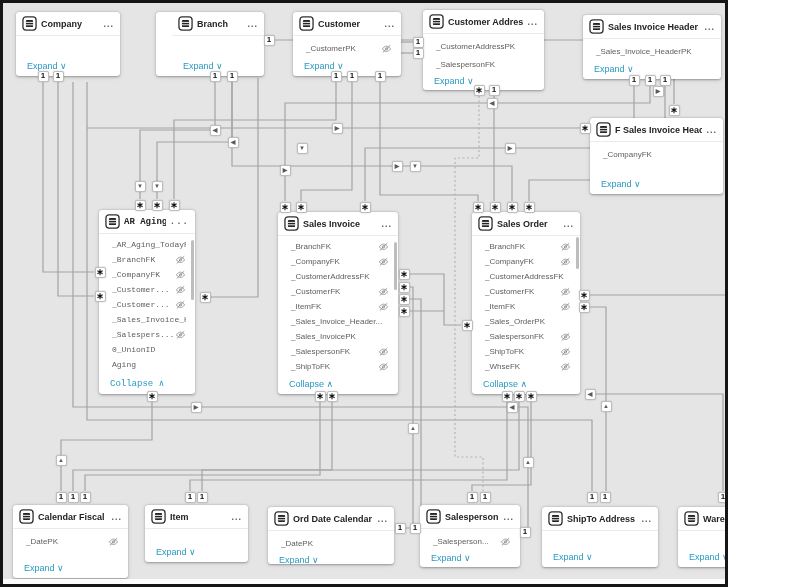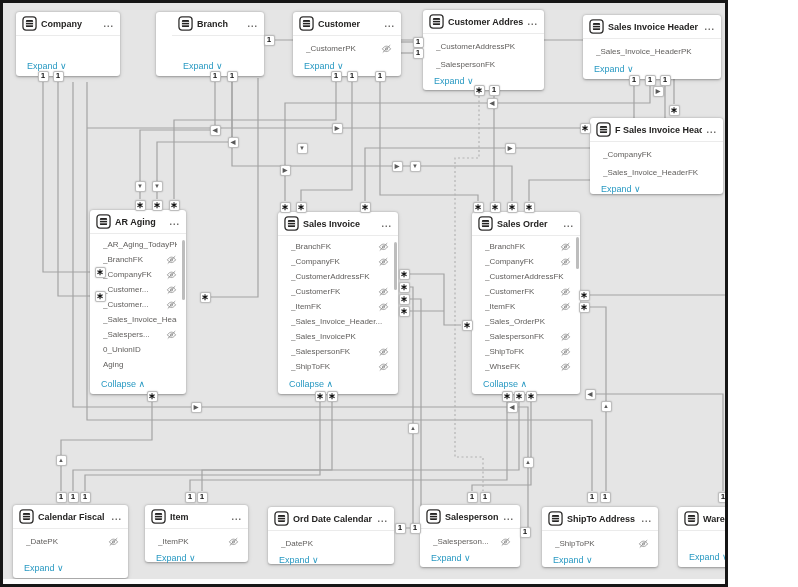--- a/index.html
+++ b/index.html
@@ -162,27 +162,24 @@
           <rect x="4.2" y="4.2" width="7.6" height="7.6" rx="1" fill="#252423"></rect>
           <path d="M4.2 6.8h7.6M4.2 9.4h7.6" stroke="#fff" stroke-width="1"></path>
         </svg>
         <span class="card-title">F Sales Invoice Header</span>
         <span class="menu-dots">...</span>
       </div>
       <div class="fields">
         <div class="frow">
           <span class="fname">_CompanyFK</span>
         </div>
-        <div class="frow">
-          <span class="fname">_Sales_Invoice_HeaderFK</span>
-        </div>
-      </div>
-      <div class="action" style="color:#2899c2"><span>Expand</span> <span>∨</span></div>
-    </div>
-    <div class="card tall" style="left: 90px; top: 210px; width: 96px; height: 184px;">
+      </div>
+      <div class="action" style="color:#2899c2"><span>Expand</span> <span>∨</span></div>
+    </div>
+    <div class="card tall" style="left: 99px; top: 210px; width: 96px; height: 184px; font-family: Liberation Mono, monospace;">
       <div class="card-header">
         <svg class="tbl-icon" viewBox="0 0 16 16">
           <rect x="1" y="1" width="14" height="14" rx="3.2" fill="none" stroke="#323130" stroke-width="1.4"></rect>
           <rect x="4.2" y="4.2" width="7.6" height="7.6" rx="1" fill="#252423"></rect>
           <path d="M4.2 6.8h7.6M4.2 9.4h7.6" stroke="#fff" stroke-width="1"></path>
         </svg>
         <span class="card-title">AR Aging</span>
         <span class="menu-dots">...</span>
       </div>
       <div class="fields">
@@ -416,30 +413,20 @@
     <div class="card" style="left: 145px; top: 505px; width: 103px; height: 57px;">
       <div class="card-header">
         <svg class="tbl-icon" viewBox="0 0 16 16">
           <rect x="1" y="1" width="14" height="14" rx="3.2" fill="none" stroke="#323130" stroke-width="1.4"></rect>
           <rect x="4.2" y="4.2" width="7.6" height="7.6" rx="1" fill="#252423"></rect>
           <path d="M4.2 6.8h7.6M4.2 9.4h7.6" stroke="#fff" stroke-width="1"></path>
         </svg>
         <span class="card-title">Item</span>
         <span class="menu-dots">...</span>
       </div>
-      <div class="fields">
-        <div class="frow">
-          <span class="fname">_ItemPK</span>
-          <svg class="eye" width="11" height="11" viewBox="0 0 16 16">
-            <path d="M2 8.5c1.9-2.6 4-3.9 6-3.9s4.1 1.3 6 3.9c-1.9 2.6-4 3.9-6 3.9S3.9 11.1 2 8.5z" fill="none" stroke="#7a7a7a" stroke-width="1"></path>
-            <circle cx="8" cy="8.5" r="1.7" fill="none" stroke="#7a7a7a" stroke-width="1"></circle>
-            <line x1="2.6" y1="13.8" x2="13.4" y2="3.2" stroke="#7a7a7a" stroke-width="1.1"></line>
-          </svg>
-        </div>
-      </div>
       <div class="action" style="color:#2899c2"><span>Expand</span> <span>∨</span></div>
     </div>
     <div class="card" style="left: 268px; top: 507px; width: 126px; height: 57px;">
       <div class="card-header">
         <svg class="tbl-icon" viewBox="0 0 16 16">
           <rect x="1" y="1" width="14" height="14" rx="3.2" fill="none" stroke="#323130" stroke-width="1.4"></rect>
           <rect x="4.2" y="4.2" width="7.6" height="7.6" rx="1" fill="#252423"></rect>
           <path d="M4.2 6.8h7.6M4.2 9.4h7.6" stroke="#fff" stroke-width="1"></path>
         </svg>
         <span class="card-title">Ord Date Calendar Fis...</span>
@@ -476,30 +463,20 @@
     </div>
     <div class="card" style="left: 542px; top: 507px; width: 116px; height: 60px;">
       <div class="card-header">
         <svg class="tbl-icon" viewBox="0 0 16 16">
           <rect x="1" y="1" width="14" height="14" rx="3.2" fill="none" stroke="#323130" stroke-width="1.4"></rect>
           <rect x="4.2" y="4.2" width="7.6" height="7.6" rx="1" fill="#252423"></rect>
           <path d="M4.2 6.8h7.6M4.2 9.4h7.6" stroke="#fff" stroke-width="1"></path>
         </svg>
         <span class="card-title">ShipTo Address</span>
         <span class="menu-dots">...</span>
-      </div>
-      <div class="fields">
-        <div class="frow">
-          <span class="fname">_ShipToPK</span>
-          <svg class="eye" width="11" height="11" viewBox="0 0 16 16">
-            <path d="M2 8.5c1.9-2.6 4-3.9 6-3.9s4.1 1.3 6 3.9c-1.9 2.6-4 3.9-6 3.9S3.9 11.1 2 8.5z" fill="none" stroke="#7a7a7a" stroke-width="1"></path>
-            <circle cx="8" cy="8.5" r="1.7" fill="none" stroke="#7a7a7a" stroke-width="1"></circle>
-            <line x1="2.6" y1="13.8" x2="13.4" y2="3.2" stroke="#7a7a7a" stroke-width="1.1"></line>
-          </svg>
-        </div>
       </div>
       <div class="action" style="color:#2899c2"><span>Expand</span> <span>∨</span></div>
     </div>
     <div class="card" style="left: 678px; top: 507px; width: 108px; height: 60px;">
       <div class="card-header">
         <svg class="tbl-icon" viewBox="0 0 16 16">
           <rect x="1" y="1" width="14" height="14" rx="3.2" fill="none" stroke="#323130" stroke-width="1.4"></rect>
           <rect x="4.2" y="4.2" width="7.6" height="7.6" rx="1" fill="#252423"></rect>
           <path d="M4.2 6.8h7.6M4.2 9.4h7.6" stroke="#fff" stroke-width="1"></path>
         </svg>

